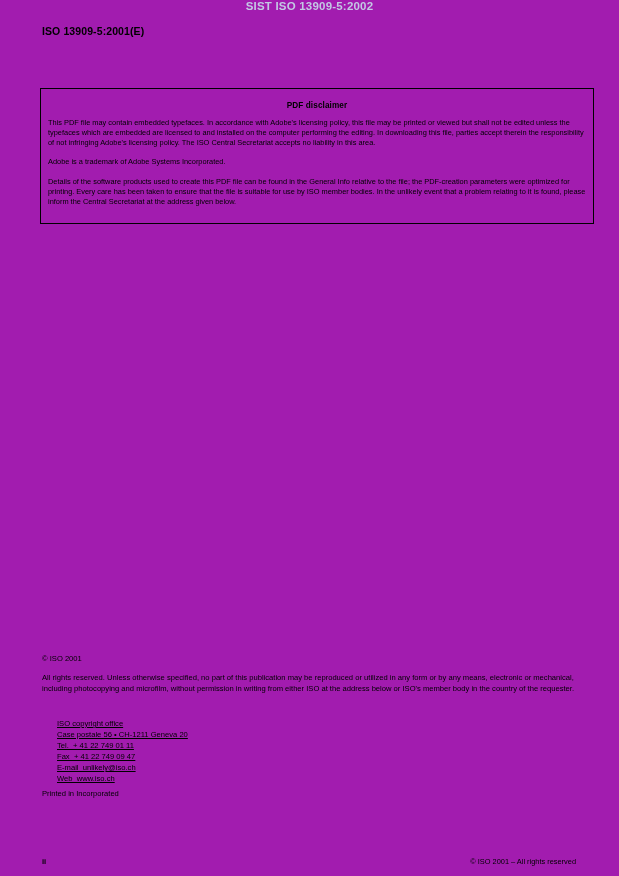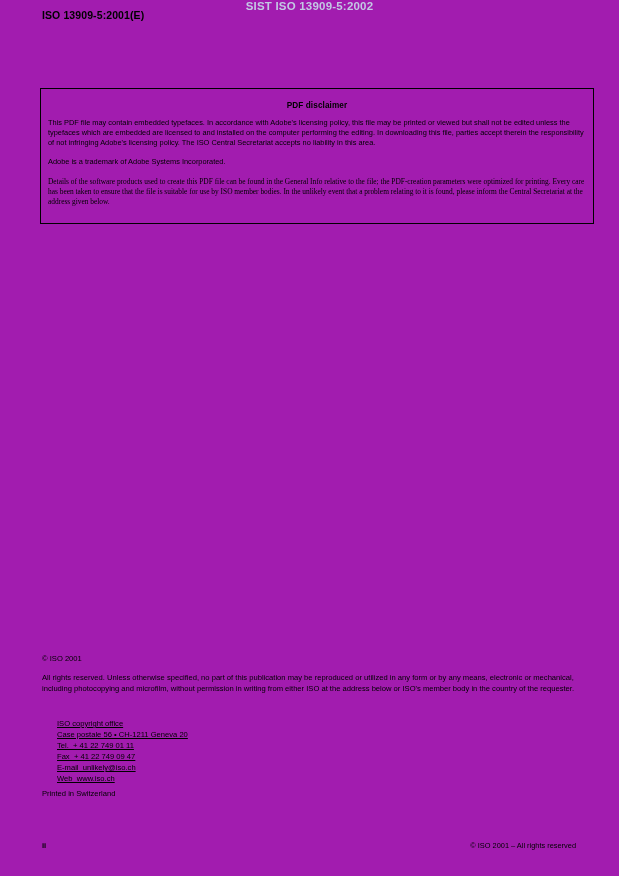--- a/index.html
+++ b/index.html
@@ -32,21 +32,21 @@
     font-size: 11.5px;
     font-weight: bold;
     letter-spacing: 0.2px;
     color: #c3c8e4;
     user-select: none;
   }
 
   
   .doc-header {
     position: absolute;
-    top: 9px;
+    top: 25px;
     left: 42px;
     font-size: 10.5px;
     font-weight: bold;
     letter-spacing: 0.1px;
   }
 
   
   .disclaimer-box {
     position: absolute;
     top: 88px;
@@ -64,21 +64,20 @@
     letter-spacing: 0.1px;
   }
   .disclaimer-para {
     font-size: 7.4px;
     line-height: 1.37;
     margin: 0 0 9px 0;
     text-align: left;
   }
   .disclaimer-para:last-child {
     margin-bottom: 8px;
-    font-family: Liberation Serif, serif;
   }
 
   
   .copyright-year {
     position: absolute;
     top: 654px;
     left: 42px;
     font-size: 7.6px;
   }
   .rights-para {
@@ -113,20 +112,21 @@
     top: 841px;
     left: 42px;
     width: 534px;
     display: flex;
     justify-content: space-between;
     align-items: baseline;
     font-size: 7.6px;
   }
   .footer-page {
     font-weight: bold;
+    margin-top: 16px;
   }
   .footer-rights {
     font-size: 7.4px;
     padding-left: 10px;
   }
 </style>
 </head>
 <body>
 
 <div class="page">
@@ -148,20 +148,20 @@
 
   <div class="address-block">
     <div class="address-line">ISO copyright office</div>
     <div class="address-line">Case postale 56 • CH-1211 Geneva 20</div>
     <div class="address-line">Tel.  + 41 22 749 01 11</div>
     <div class="address-line">Fax  + 41 22 749 09 47</div>
     <div class="address-line">E-mail  unlikely@iso.ch</div>
     <div class="address-line">Web  www.iso.ch</div>
   </div>
 
-  <div class="printed-line">Printed in Switzerland</div>
+  <div class="printed-line">Printed in Incorporated</div>
 
   <div class="footer">
     <span class="footer-page">ii</span>
     <span class="footer-rights">© ISO 2001 – All rights reserved</span>
   </div>
 
 </div>
 
 </body></html>

